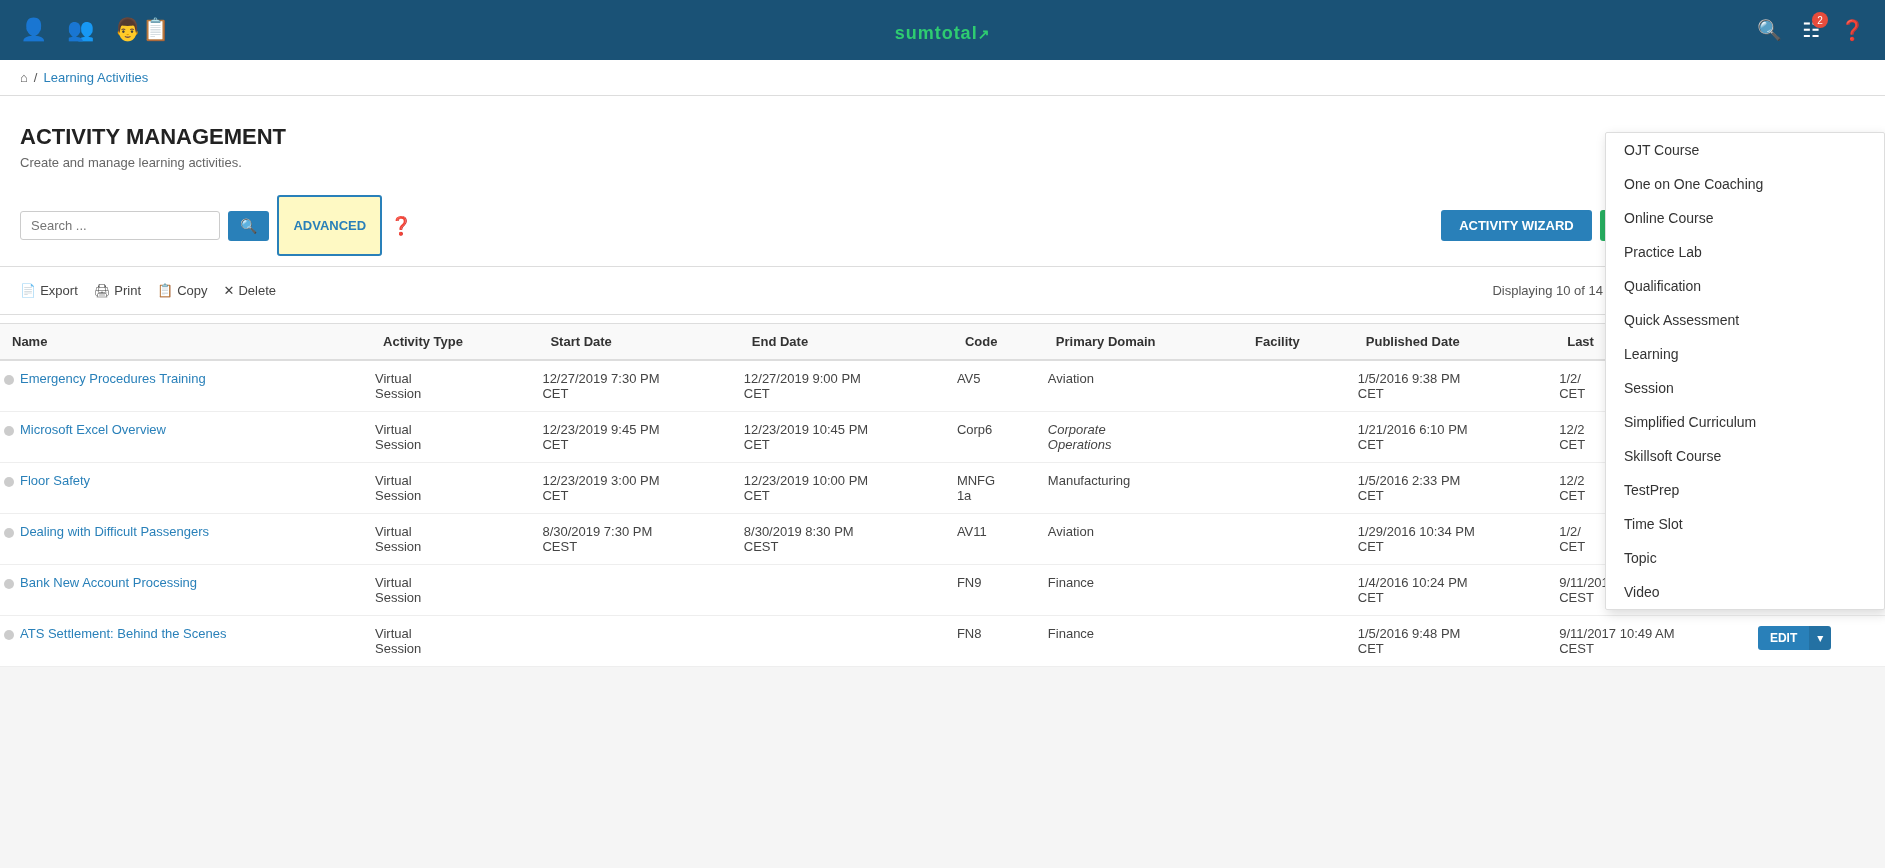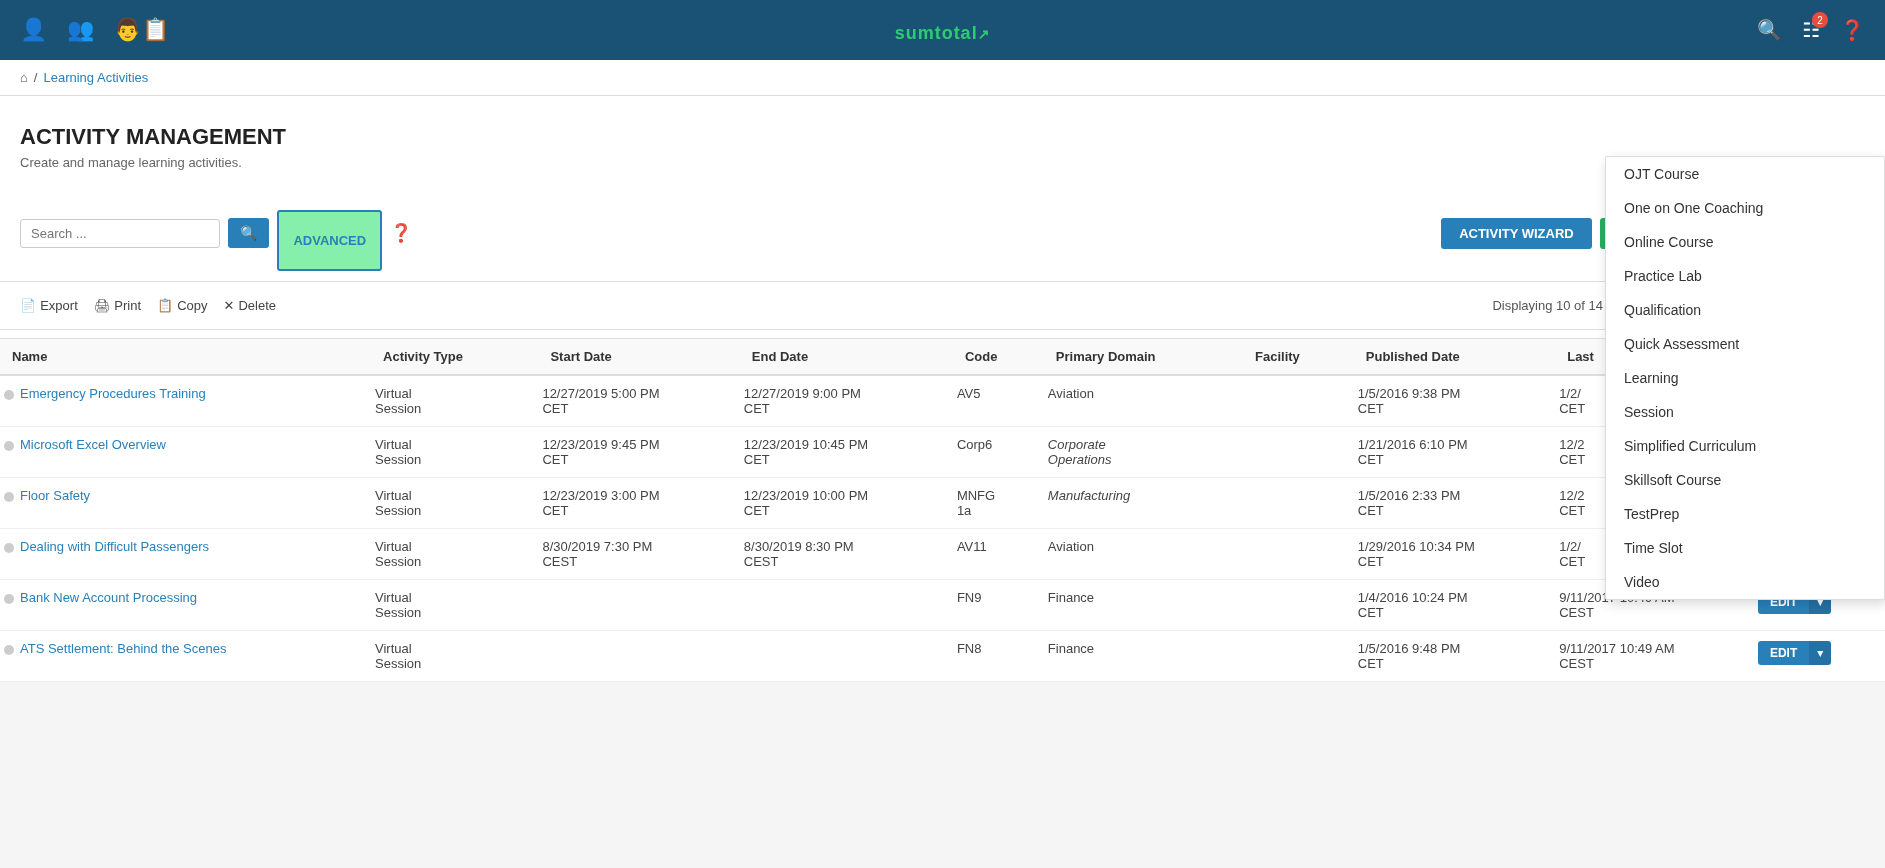--- a/index.html
+++ b/index.html
@@ -81,29 +81,28 @@
     .search-btn {
       background: #2980b9;
       border: none;
       color: white;
       padding: 7px 12px;
       border-radius: 3px;
       cursor: pointer;
       font-size: 14px;
     }
     .advanced-btn {
-      background: #86efac;
+      background: #fef9c3;
       border: 2px solid #2980b9;
       color: #2980b9;
       padding: 21px 14px;
       border-radius: 3px;
       cursor: pointer;
       font-size: 13px;
       font-weight: bold;
-      margin-top: 15px;
     }
     .help-icon { color: #999; font-size: 18px; cursor: pointer; }
     .header-buttons { display: flex; gap: 8px; align-items: center; }
     .btn-activity-wizard {
       background: #2980b9;
       color: white;
       border: none;
       padding: 8px 18px;
       border-radius: 3px;
       cursor: pointer;
@@ -224,21 +223,21 @@
       color: white;
       border: none;
       padding: 5px 8px;
       border-radius: 0 3px 3px 0;
       cursor: pointer;
       font-size: 12px;
     }
     .edit-group { display: flex; }
     .dropdown-menu {
       position: fixed;
-      top: 156px;
+      top: 132px;
       right: 0;
       width: 280px;
       background: white;
       border: 1px solid #ddd;
       box-shadow: 2px 4px 12px rgba(0,0,0,0.15);
       z-index: 1000;
       border-radius: 2px;
     }
     .dropdown-menu-item {
       padding: 9px 18px;
@@ -344,21 +343,21 @@
         <th>Published Date</th>
         <th>Last</th>
         <th></th>
       </tr>
     </thead>
     <tbody id="table-body">
     <tr>
           <td><span class="status-dot"></span><a class="activity-link">Emergency Procedures Training</a></td>
           <td style="white-space: pre-line;">Virtual
 Session</td>
-          <td style="white-space: pre-line;">12/27/2019 5:00 PM
+          <td style="white-space: pre-line;">12/27/2019 7:30 PM
 CET</td>
           <td style="white-space: pre-line;">12/27/2019 9:00 PM
 CET</td>
           <td style="white-space: pre-line;">AV5</td>
           <td style="white-space: pre-line;">Aviation</td>
           <td style="white-space: pre-line;"></td>
           <td style="white-space: pre-line;">1/5/2016 9:38 PM
 CET</td>
           <td style="white-space: pre-line;">1/2/
 CET</td>
@@ -385,21 +384,21 @@
         <tr>
           <td><span class="status-dot"></span><a class="activity-link">Floor Safety</a></td>
           <td style="white-space: pre-line;">Virtual
 Session</td>
           <td style="white-space: pre-line;">12/23/2019 3:00 PM
 CET</td>
           <td style="white-space: pre-line;">12/23/2019 10:00 PM
 CET</td>
           <td style="white-space: pre-line;">MNFG
 1a</td>
-          <td style="white-space: pre-line; font-style: italic;">Manufacturing</td>
+          <td style="white-space: pre-line;">Manufacturing</td>
           <td style="white-space: pre-line;"></td>
           <td style="white-space: pre-line;">1/5/2016 2:33 PM
 CET</td>
           <td style="white-space: pre-line;">12/2
 CET</td>
           <td></td>
         </tr>
         <tr>
           <td><span class="status-dot"></span><a class="activity-link">Dealing with Difficult Passengers</a></td>
           <td style="white-space: pre-line;">Virtual
@@ -468,15 +467,16 @@
       <div class="dropdown-menu-item">Online Course</div>
       <div class="dropdown-menu-item">Practice Lab</div>
       <div class="dropdown-menu-item">Qualification</div>
       <div class="dropdown-menu-item">Quick Assessment</div>
       <div class="dropdown-menu-item">Learning</div>
       <div class="dropdown-menu-item">Session</div>
       <div class="dropdown-menu-item">Simplified Curriculum</div>
       <div class="dropdown-menu-item">Skillsoft Course</div>
       <div class="dropdown-menu-item">TestPrep</div>
       <div class="dropdown-menu-item">Time Slot</div>
+      <div class="dropdown-menu-item">Topic</div>
       <div class="dropdown-menu-item">Video</div>
     </div>
 </div>
 
 </body></html>

